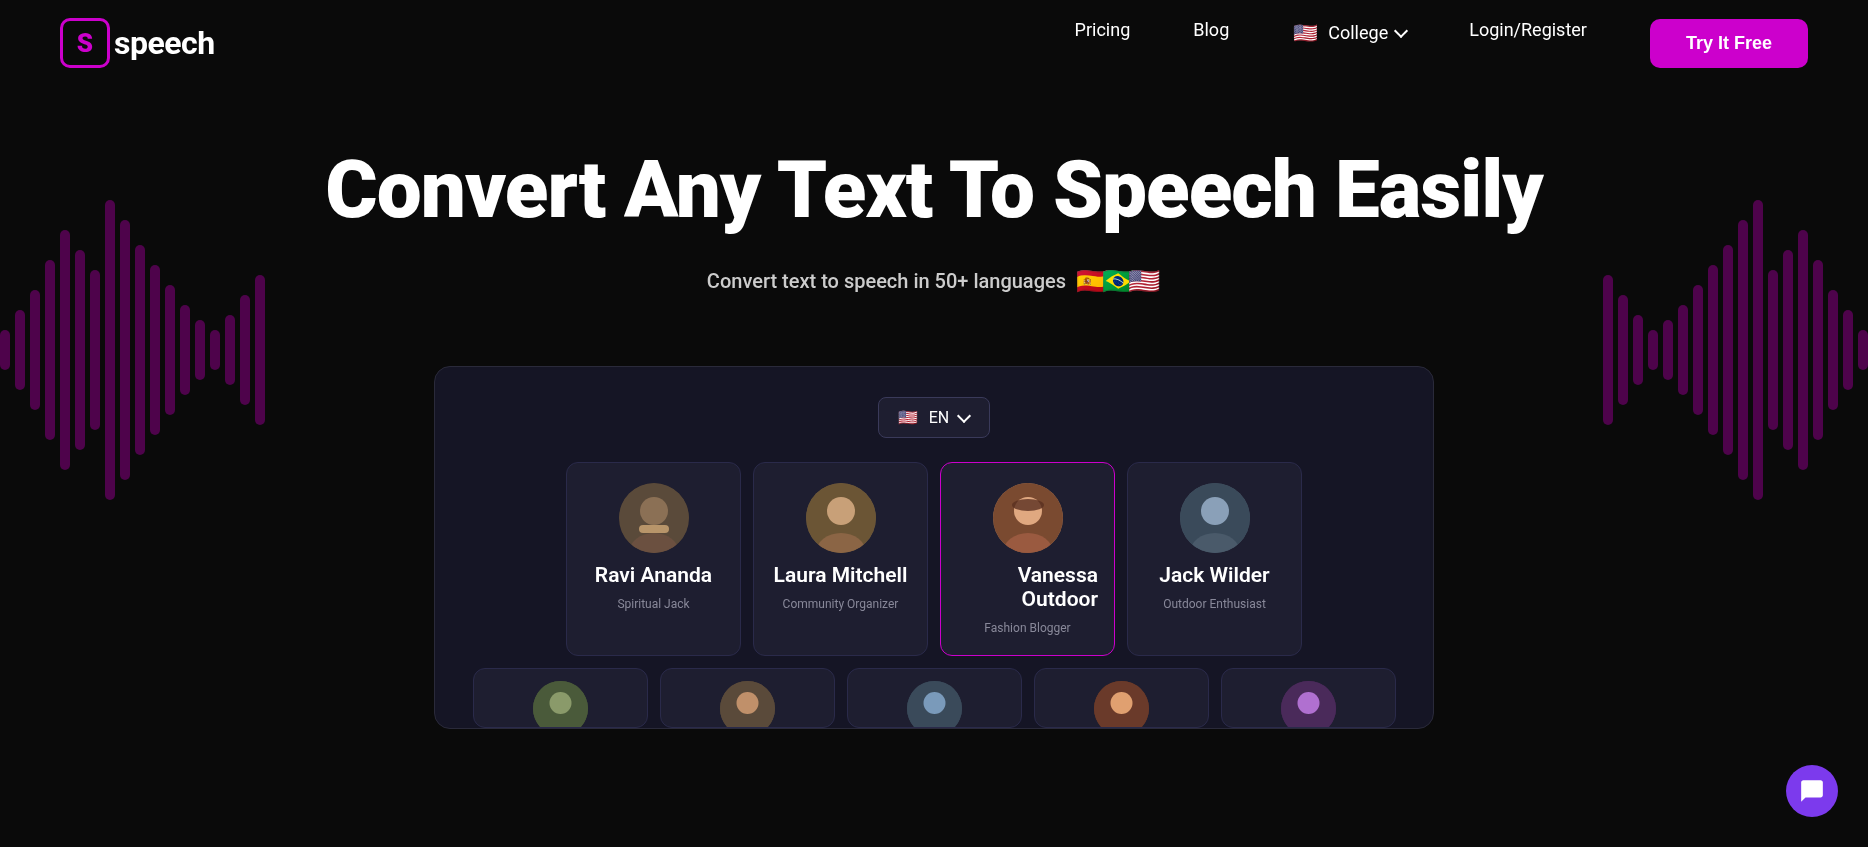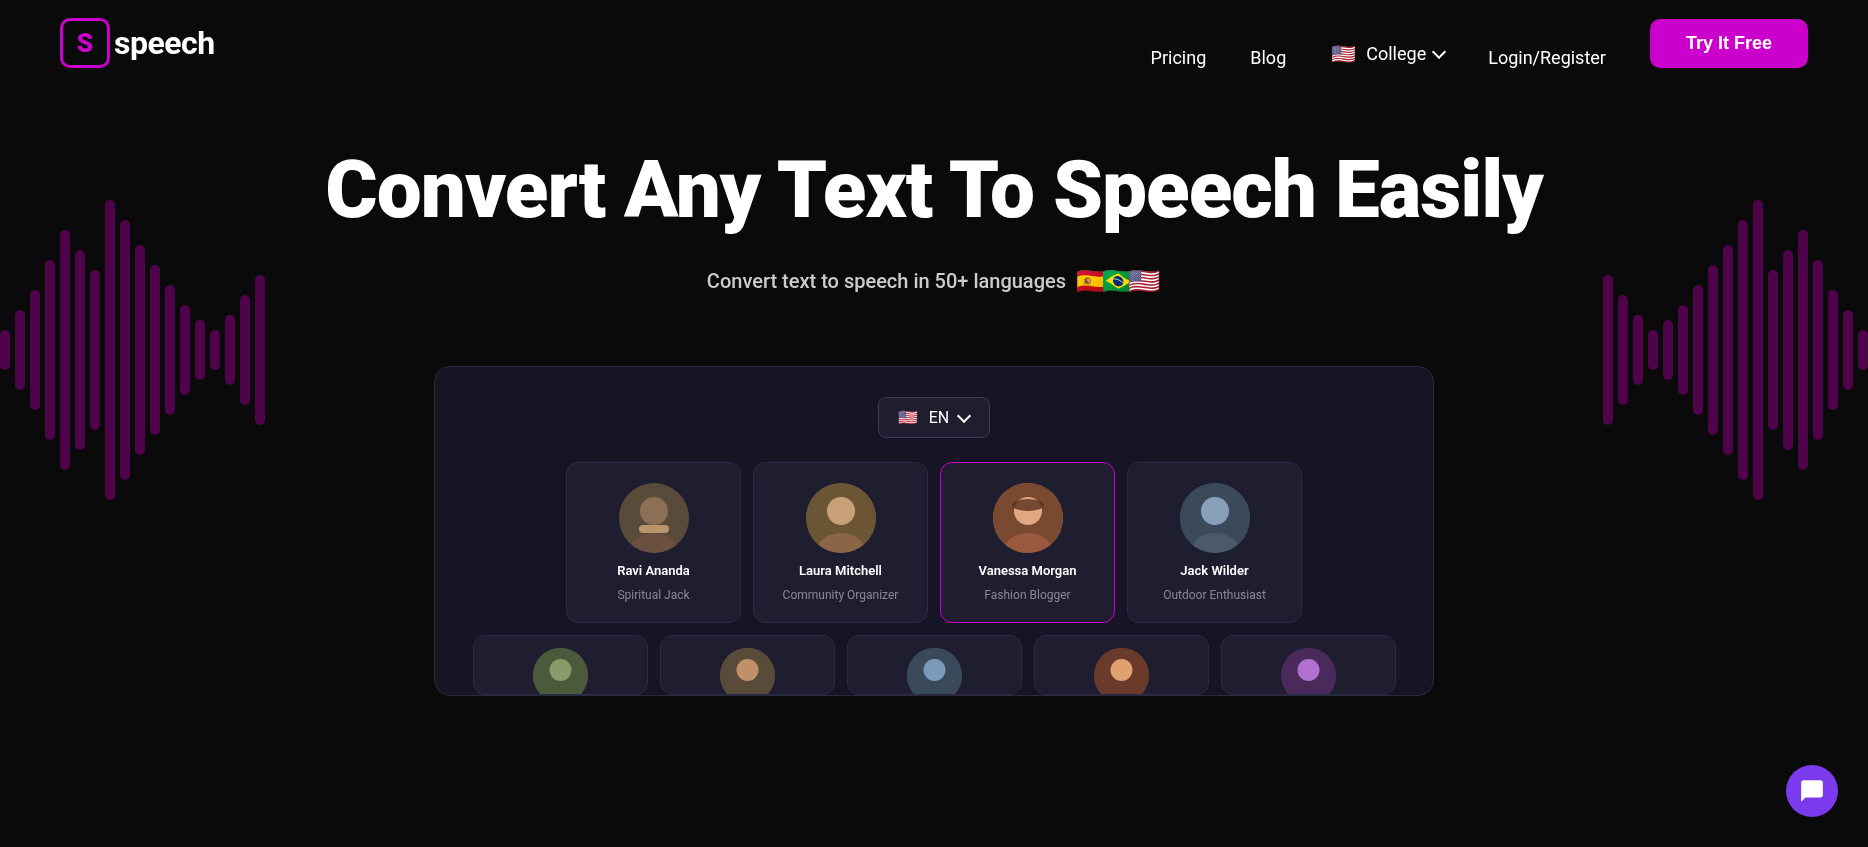--- a/index.html
+++ b/index.html
@@ -46,22 +46,22 @@
 
     .logo-text {
       font-size: 32px;
       font-weight: 700;
       color: #ffffff;
       letter-spacing: -0.5px;
     }
 
     .nav-right {
       display: flex;
-      align-items: flex-end;
-      gap: 44px;
+      align-items: flex-start;
+      gap: 63px;
     }
 
     .nav-link {
       color: #ffffff;
       font-size: 18px;
       text-decoration: none;
       cursor: pointer;
     }
 
     .nav-lang {
@@ -200,24 +200,24 @@
       font-size: 30px;
     }
 
     .avatar-ravi { background: radial-gradient(circle, #6b5a4e, #3a2e28); }
     .avatar-laura { background: radial-gradient(circle, #8b7355, #5a4a35); }
     .avatar-vanessa { background: radial-gradient(circle, #c9956b, #8a5a40); }
     .avatar-jack { background: radial-gradient(circle, #5a6b7a, #3a4a5a); }
     .avatar-emma { background: radial-gradient(circle, #7a4a7a, #4a2a5a); }
 
     .voice-name {
-      font-size: 13px;
+      font-size: 21px;
       font-weight: 600;
       color: #ffffff;
-      text-align: left;
+      text-align: right;
     }
 
     .voice-role {
       font-size: 12px;
       color: #888899;
       text-align: center;
     }
 
     
     .voices-grid-second {
@@ -415,21 +415,21 @@
 
     <div class="voice-card" style="border-color:#cc00cc;">
       <div class="voice-avatar avatar-vanessa">
         <svg width="70" height="70" viewBox="0 0 70 70" xmlns="http://www.w3.org/2000/svg">
           <circle cx="35" cy="35" r="35" fill="#7a4a30"></circle>
           <circle cx="35" cy="28" r="14" fill="#e0a880"></circle>
           <ellipse cx="35" cy="70" rx="25" ry="20" fill="#9a5a40"></ellipse>
           <ellipse cx="35" cy="22" rx="16" ry="6" fill="#5a3020" opacity="0.8"></ellipse>
         </svg>
       </div>
-      <span class="voice-name">Vanessa Morgan</span>
+      <span class="voice-name">Vanessa Outdoor</span>
       <span class="voice-role">Fashion Blogger</span>
     </div>
 
     <div class="voice-card">
       <div class="voice-avatar avatar-jack">
         <svg width="70" height="70" viewBox="0 0 70 70" xmlns="http://www.w3.org/2000/svg">
           <circle cx="35" cy="35" r="35" fill="#3a4a5a"></circle>
           <circle cx="35" cy="28" r="14" fill="#8aa0b8"></circle>
           <ellipse cx="35" cy="70" rx="25" ry="20" fill="#4a5a6a"></ellipse>
         </svg>

